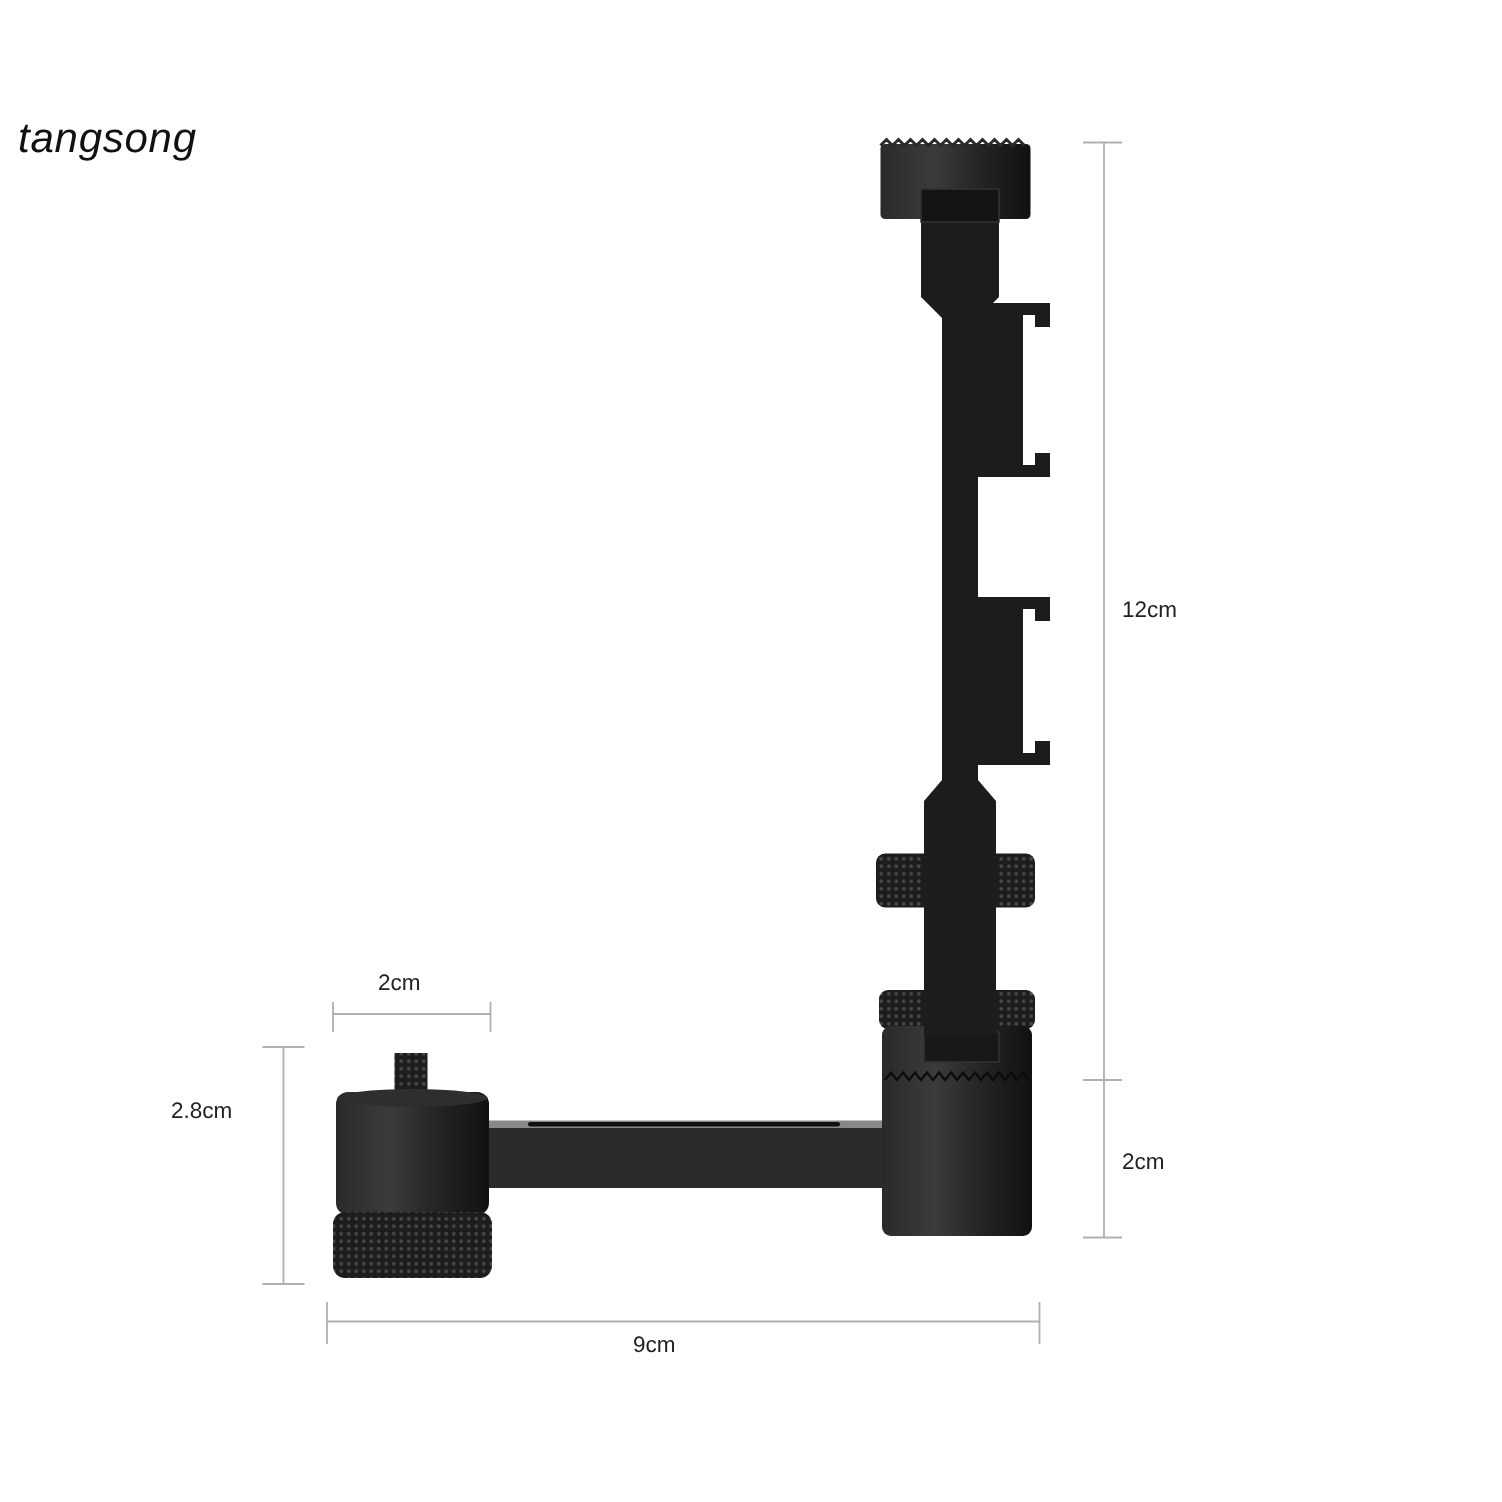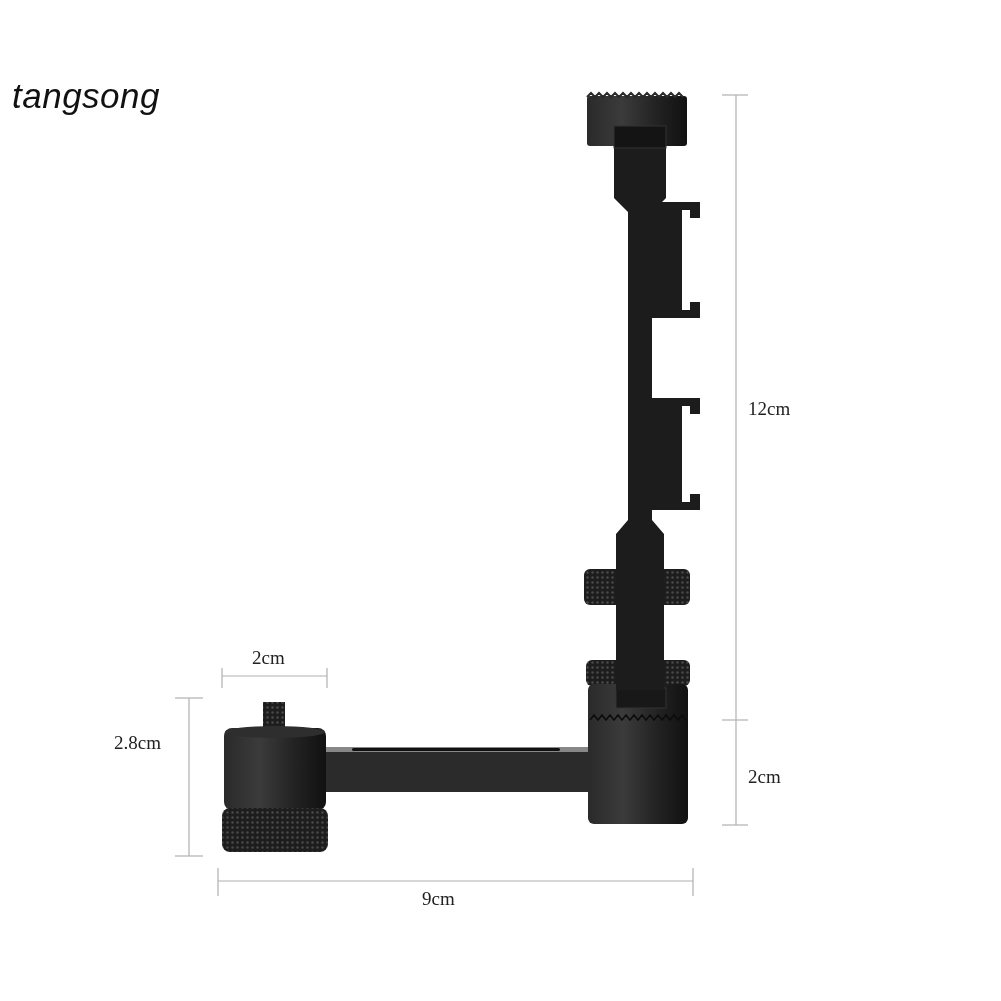--- a/index.html
+++ b/index.html
@@ -1,18 +1,18 @@
 <!DOCTYPE html>
 <html><head>
 <meta charset="utf-8">
 <style>
   html,body{margin:0;padding:0;background:#fff;}
   body{width:1001px;height:1001px;position:relative;overflow:hidden;font-family:"DejaVu Sans",sans-serif;}
-  .wm{position:absolute;left:12px;top:76px;font-family:"Liberation Sans",sans-serif;font-style:italic;font-size:35px;color:#111;letter-spacing:0.5px;}
-  .lbl{position:absolute;font-family:Liberation Serif, serif;font-size:19px;color:#222;}
+  .wm{position:absolute;left:12px;top:76px;font-family:"Liberation Sans",sans-serif;font-style:italic;font-size:28px;color:#111;letter-spacing:0.5px;}
+  .lbl{position:absolute;font-family:Liberation Sans, sans-serif;font-size:15px;color:#222;}
   svg{position:absolute;left:0;top:0;}
 </style>
 </head>
 <body>
 
 <div class="wm">tangsong</div>
 
 <svg width="1001" height="1001" viewBox="0 0 1001 1001">
   <defs>
     <linearGradient id="cyl" x1="0" x2="1" y1="0" y2="0">

